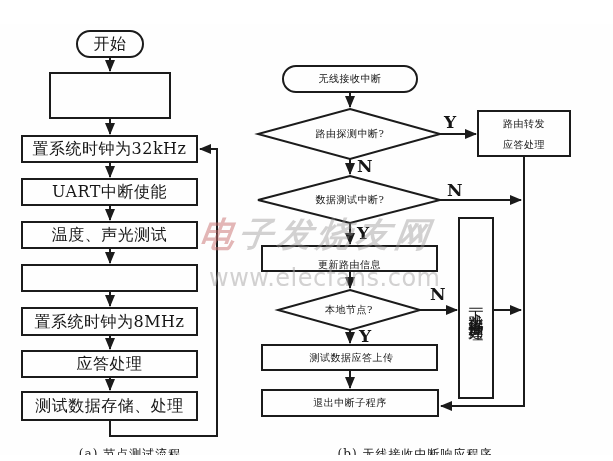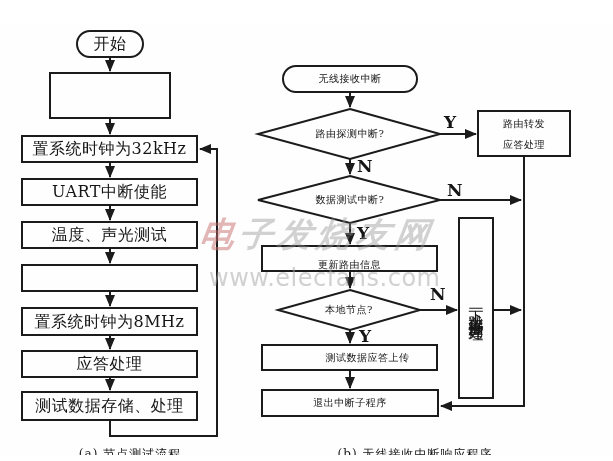--- a/index.html
+++ b/index.html
@@ -127,21 +127,21 @@
   <div class="caption" style="left:30px;top:422px;width:200px;">(a) 节点测试流程</div>
 
   <div class="node-text small" style="left:283px;top:42px;width:134px;height:26px;">无线接收中断</div>
   <div class="node-text small" style="left:262px;top:97px;width:176px;height:26px;">路由探测中断?</div>
   <div class="node-text small" style="left:262px;top:163px;width:176px;height:26px;">数据测试中断?</div>
   <div class="node-text small" style="left:478px;top:87px;width:92px;height:45px;line-height:21px;">路由转发
 应答处理</div>
   <div class="node-text small" style="left:262px;top:228px;width:175px;height:25px;">更新路由信息</div>
   <div class="node-text small" style="left:278px;top:273px;width:142px;height:26px;">本地节点?</div>
   <div class="node-text vtext" style="left:459px;top:194px;width:34px;height:180px;">下一跳数据查询处理</div>
-  <div class="node-text small" style="left:280px;top:321px;width:175px;height:25px;">测试数据应答上传</div>
+  <div class="node-text small" style="left:264px;top:321px;width:175px;height:25px;">测试数据应答上传</div>
   <div class="node-text small" style="left:262px;top:366px;width:176px;height:26px;border-radius:13px;">退出中断子程序</div>
   <div class="caption" style="left:285px;top:422px;width:260px;">(b) 无线接收中断响应程序</div>
 
   <div class="yn" style="left:444px;top:89px;">Y</div>
   <div class="yn" style="left:357px;top:133px;">N</div>
   <div class="yn" style="left:447px;top:157px;">N</div>
   <div class="yn" style="left:357px;top:200px;">Y</div>
   <div class="yn" style="left:430px;top:261px;">N</div>
   <div class="yn" style="left:359px;top:303px;">Y</div>
 

